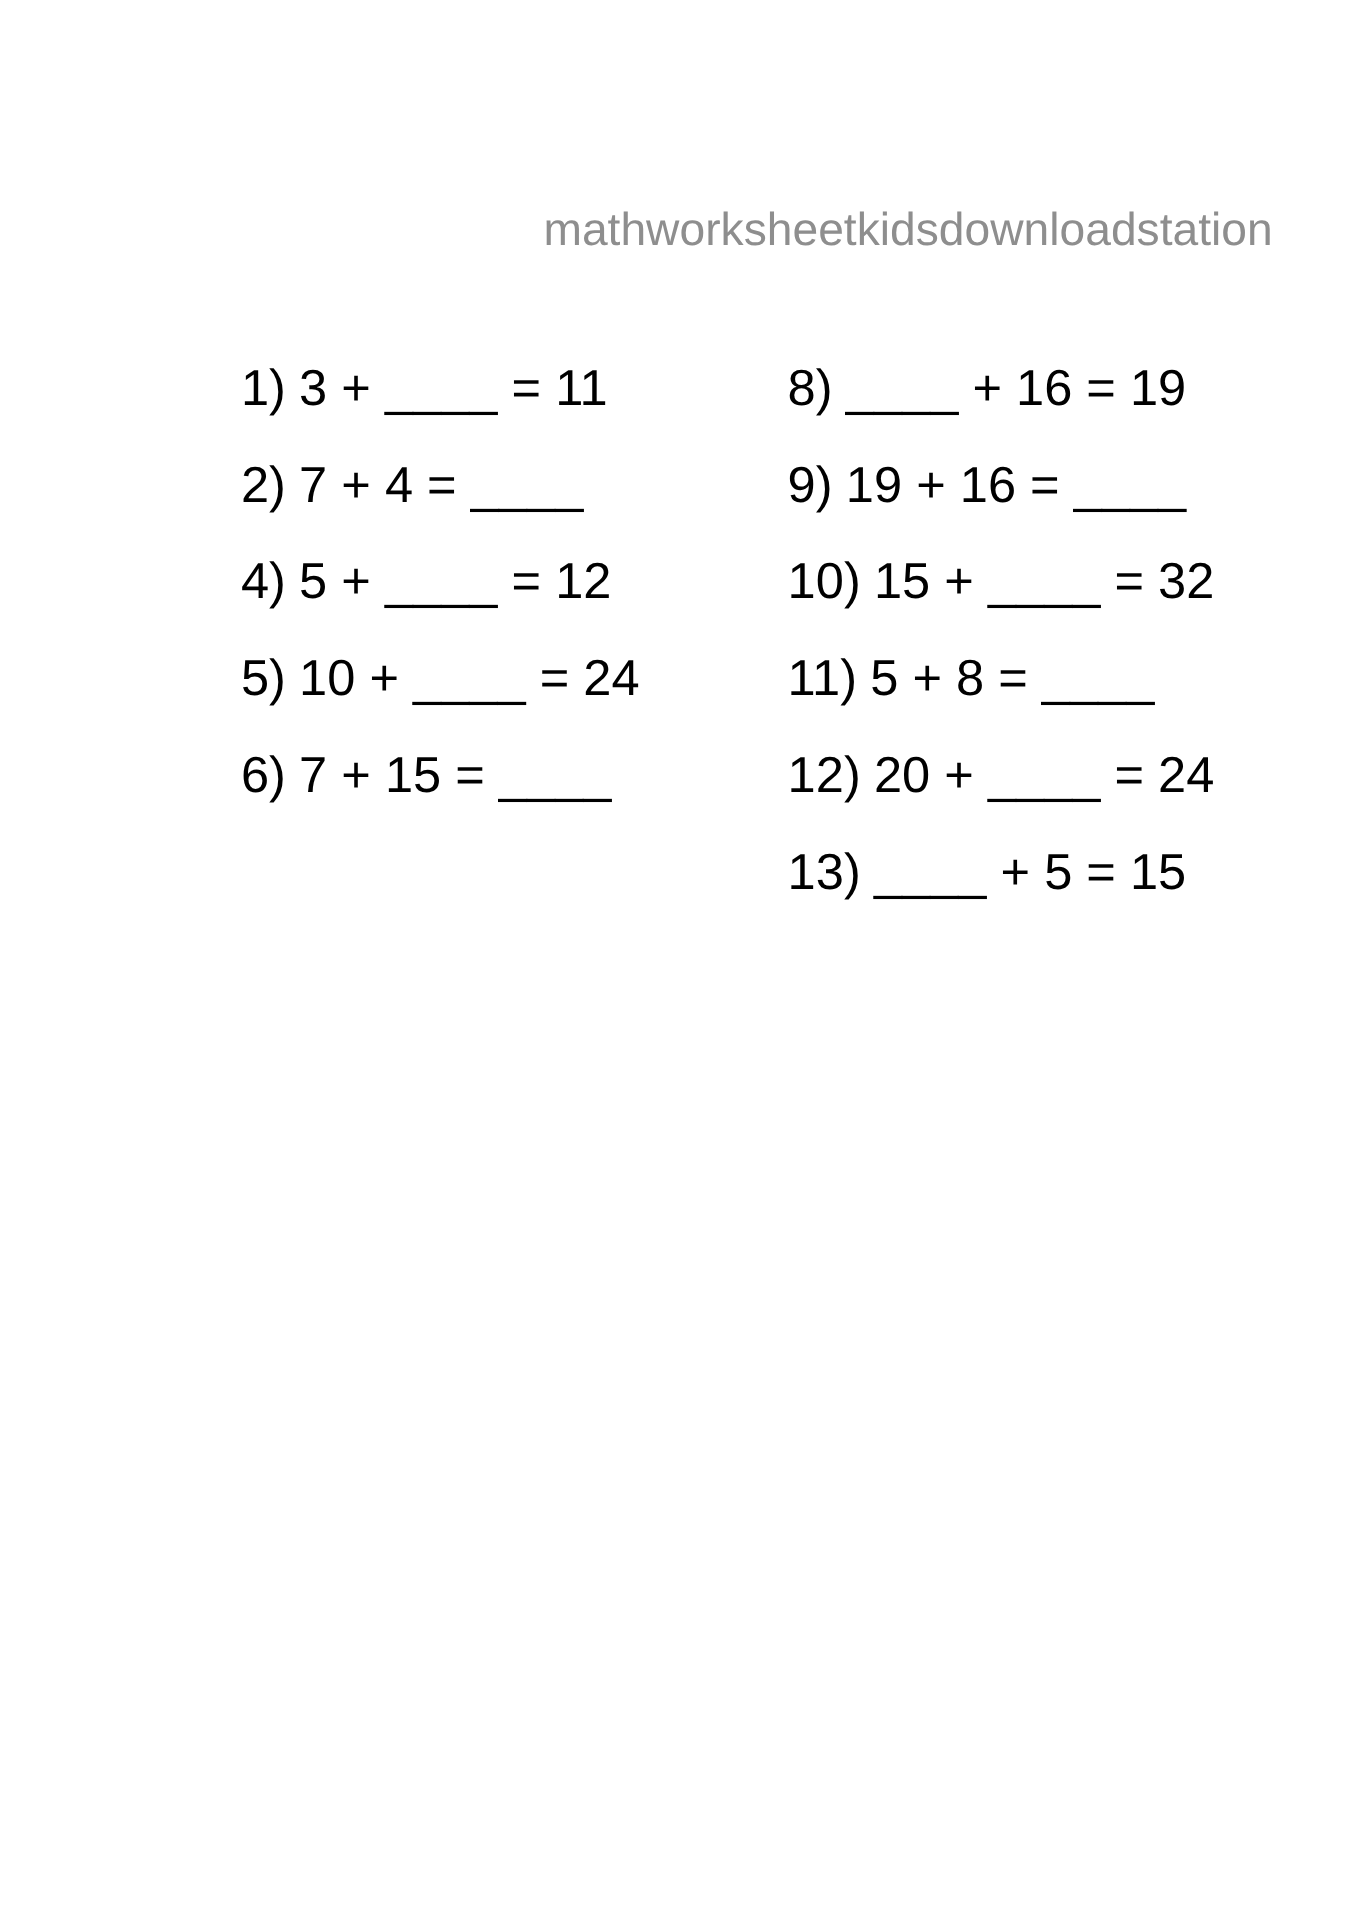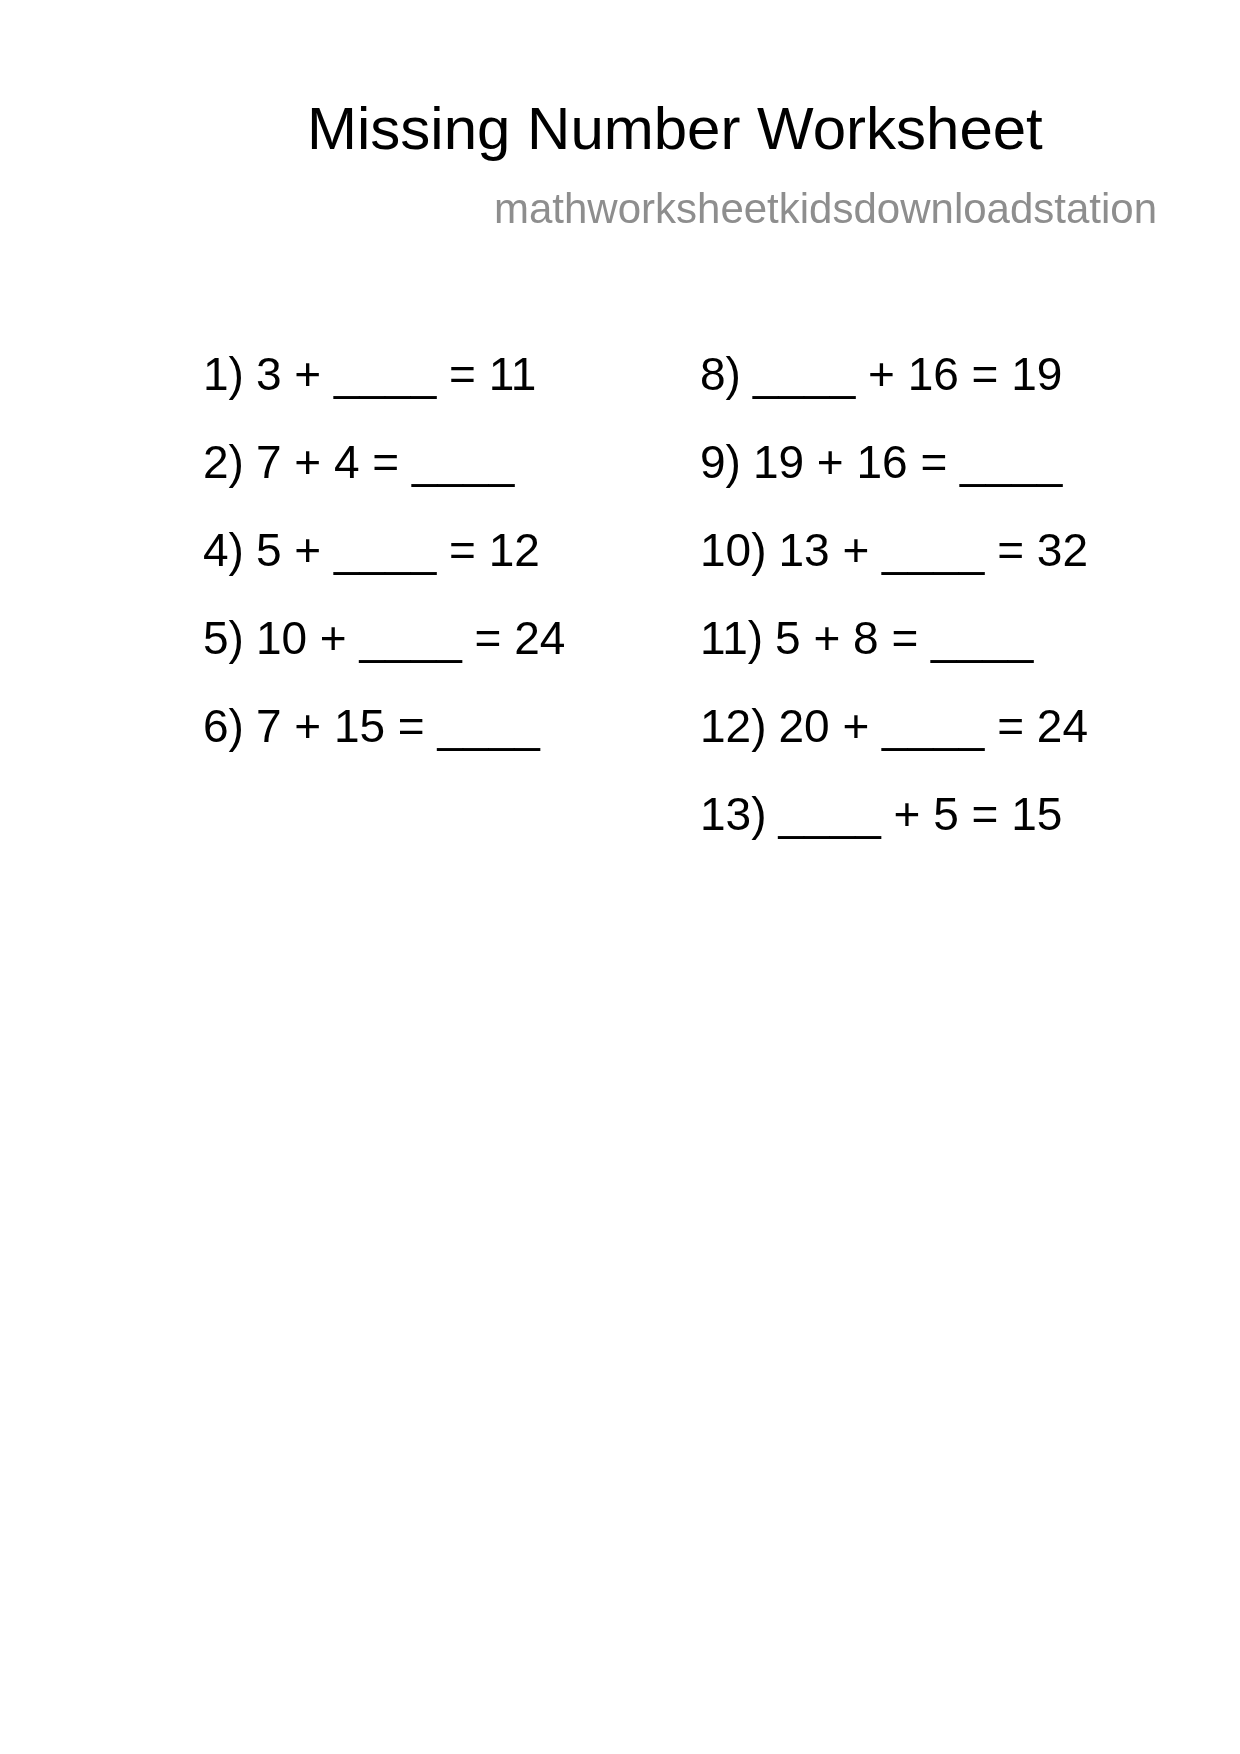--- a/index.html
+++ b/index.html
@@ -29,40 +29,40 @@
     left: 494px;
     top: 188px;
     font-size: 42px;
     line-height: 1;
     white-space: nowrap;
     color: #8e8e8e;
   }
 
   .col {
     position: absolute;
-    top: 330px;
+    top: 308px;
+    margin-left: 16px;
   }
   .col-left  { left: 203px; }
   .col-right { left: 700px; }
 
   .problem-row {
     height: 88px;
     line-height: 88px;
     font-size: 46px;
     white-space: nowrap;
   }
 
   .p-label { margin-right: 12px; }
 </style>
 </head>
 <body>
 
 <div class="page">
 
-  <div class="title">Missing Number Worksheet</div>
 
   <div class="watermark">mathworksheetkidsdownloadstation</div>
 
   <div class="col col-left">
     <div class="problem-row">
       <span class="p-label">1)</span><span class="p-eq">3 + ____ = 11</span>
     </div>
     <div class="problem-row">
       <span class="p-label">2)</span><span class="p-eq">7 + 4 = ____</span>
     </div>
@@ -78,21 +78,21 @@
   </div>
 
   <div class="col col-right">
     <div class="problem-row">
       <span class="p-label">8)</span><span class="p-eq">____ + 16 = 19</span>
     </div>
     <div class="problem-row">
       <span class="p-label">9)</span><span class="p-eq">19 + 16 = ____</span>
     </div>
     <div class="problem-row">
-      <span class="p-label">10)</span><span class="p-eq">13 + ____ = 32</span>
+      <span class="p-label">10)</span><span class="p-eq">15 + ____ = 32</span>
     </div>
     <div class="problem-row">
       <span class="p-label">11)</span><span class="p-eq">5 + 8 = ____</span>
     </div>
     <div class="problem-row">
       <span class="p-label">12)</span><span class="p-eq">20 + ____ = 24</span>
     </div>
     <div class="problem-row">
       <span class="p-label">13)</span><span class="p-eq">____ + 5 = 15</span>
     </div>

